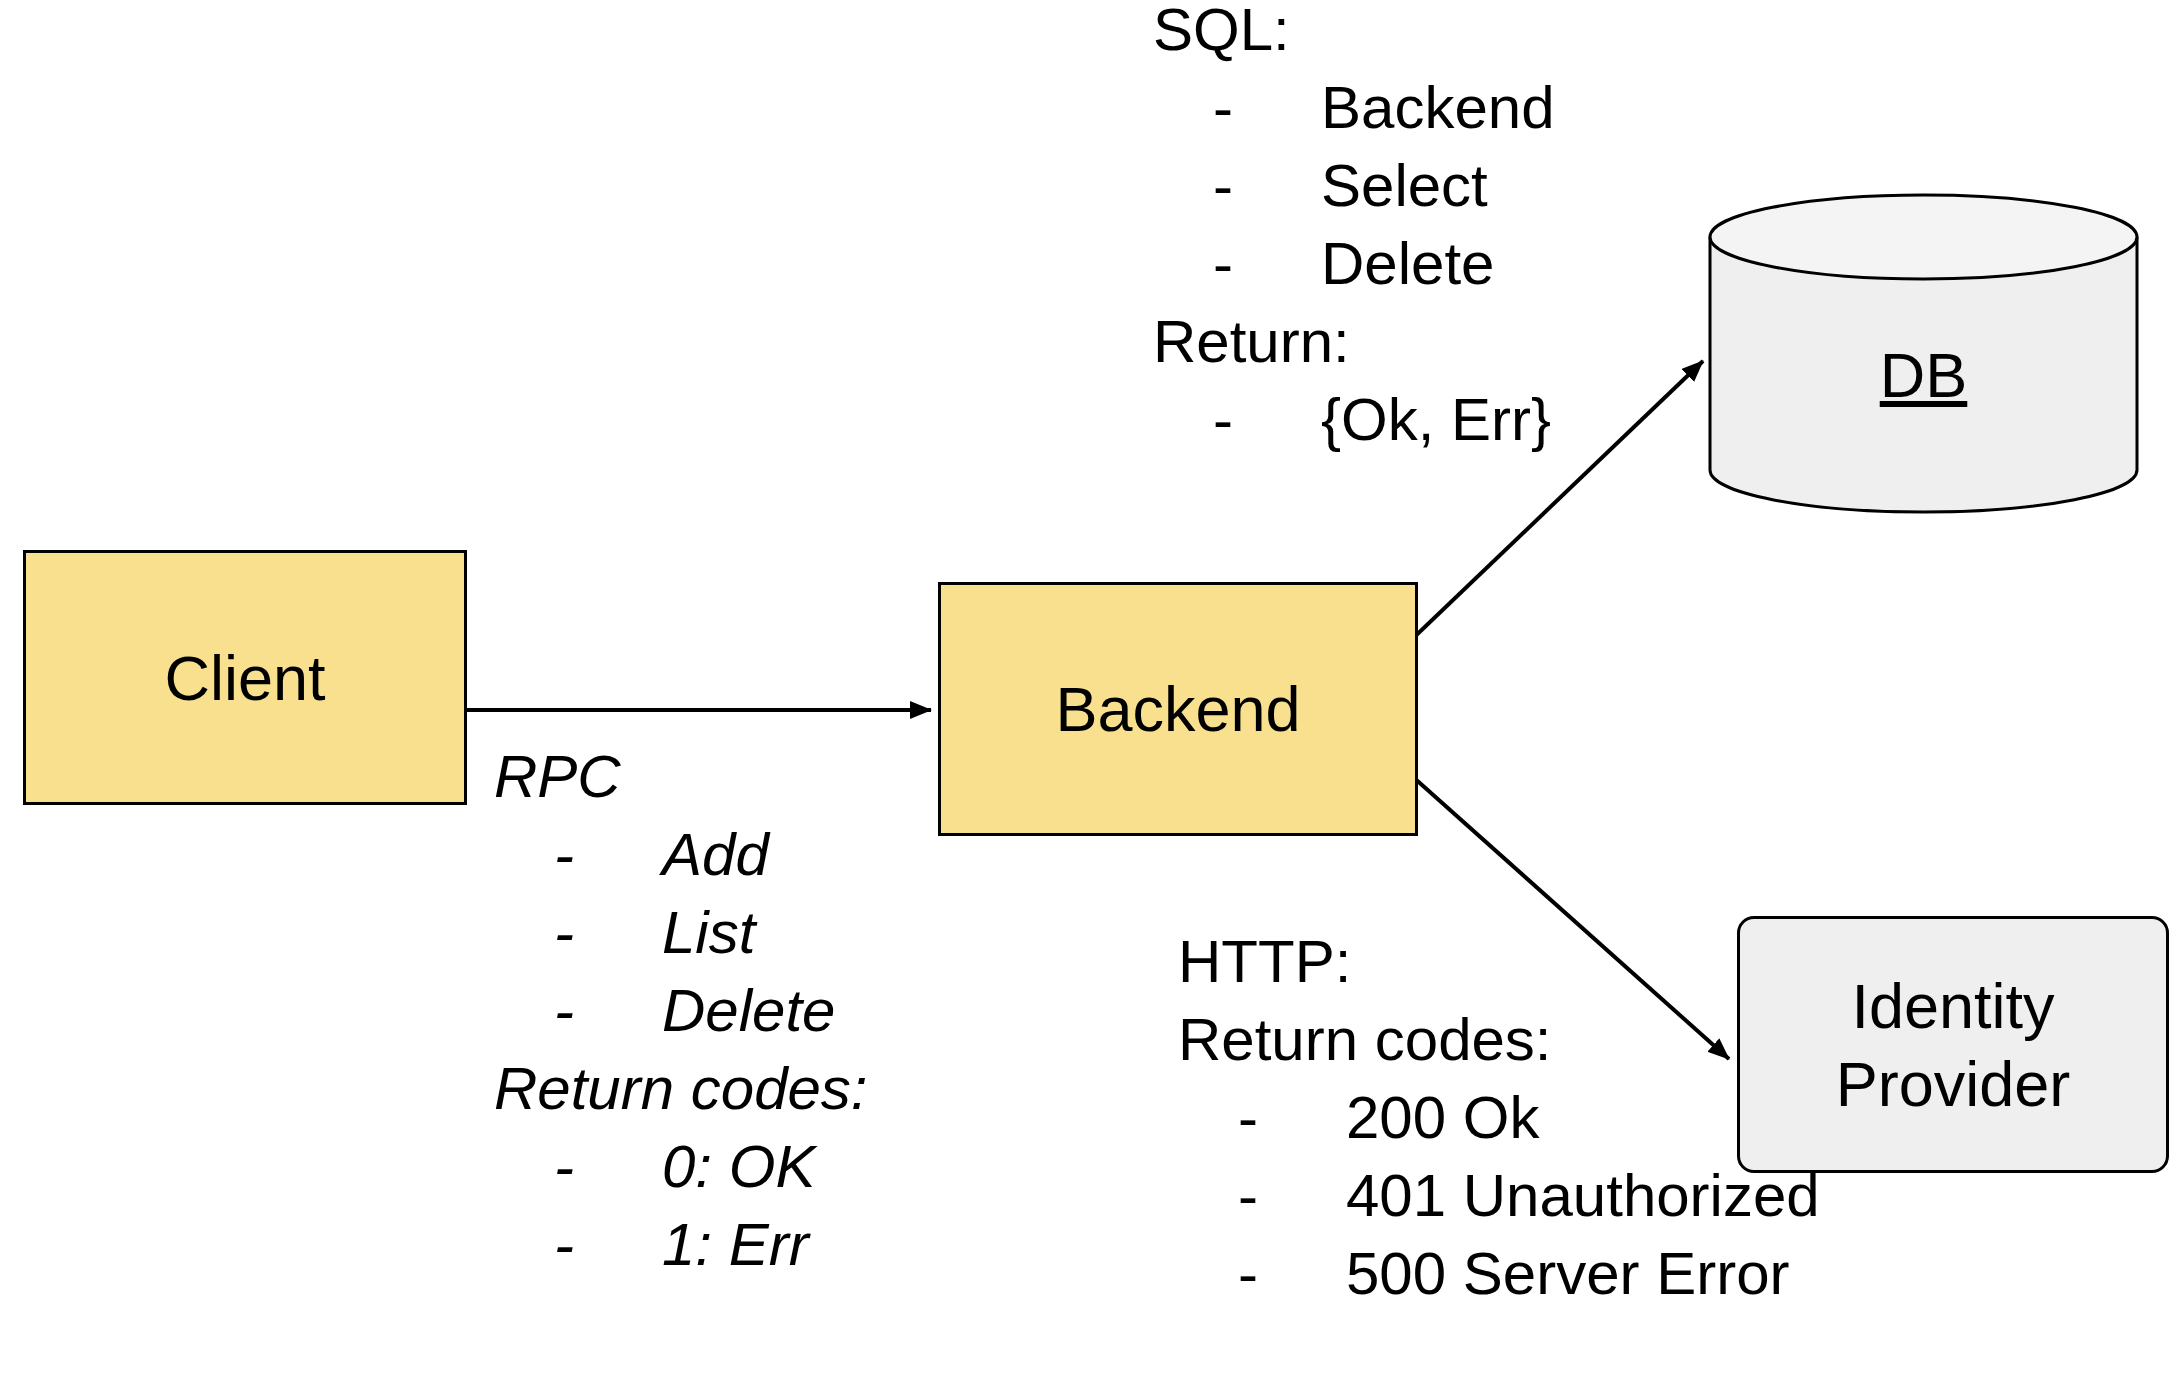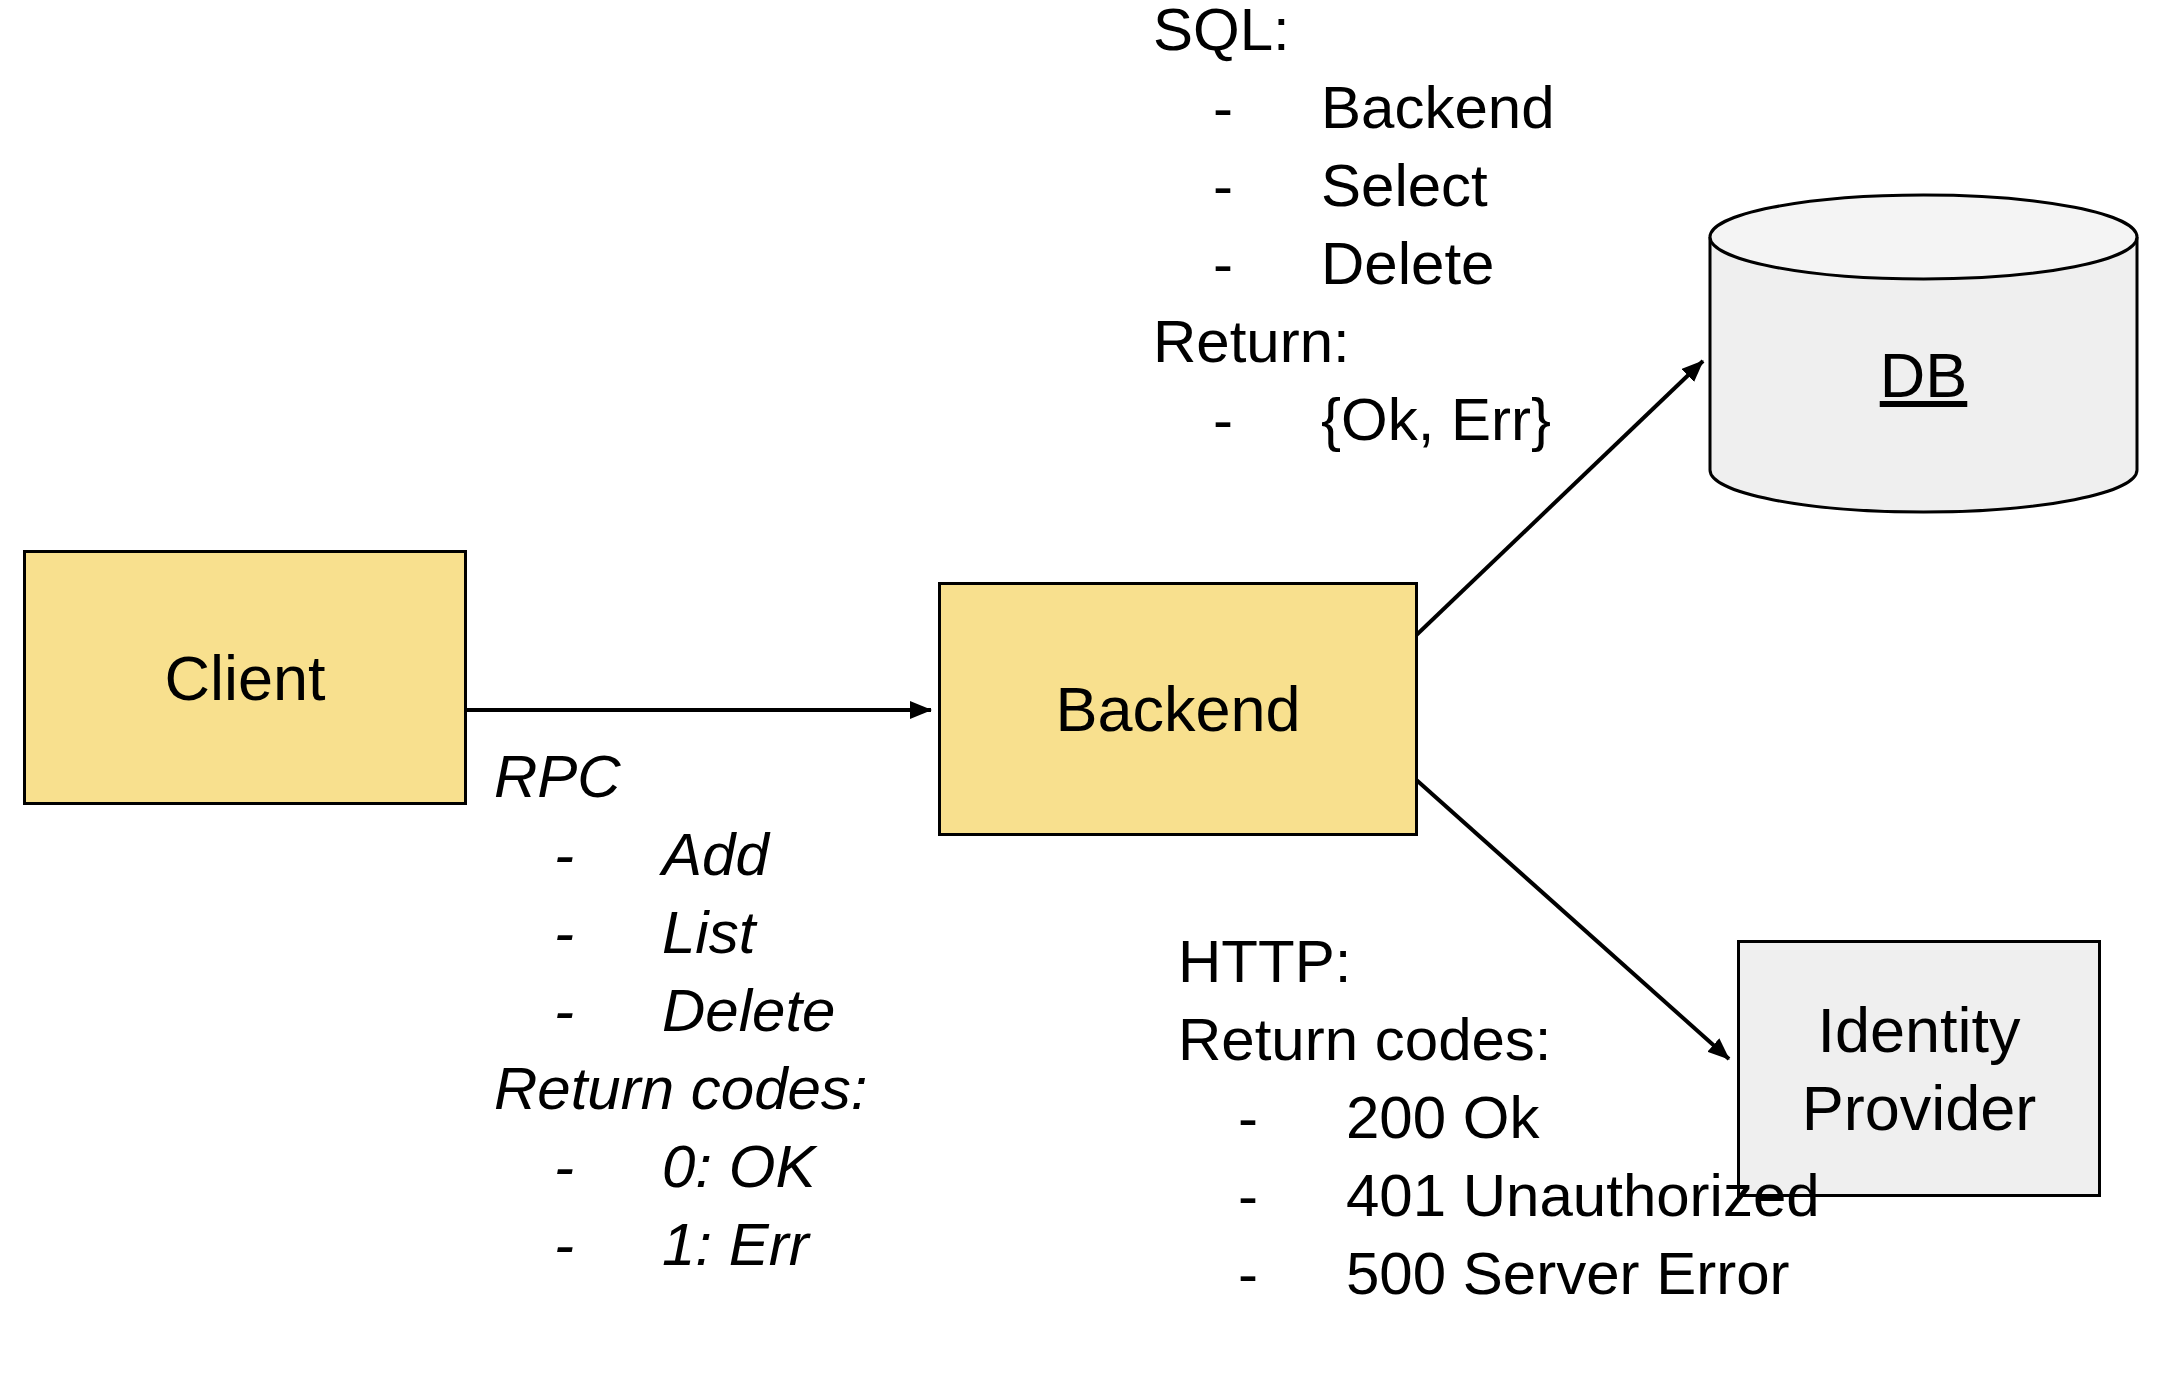--- a/index.html
+++ b/index.html
@@ -25,21 +25,21 @@
     border: 3px solid #000000;
     display: flex;
     align-items: center;
     justify-content: center;
     text-align: center;
     font-size: 63px;
     line-height: 78px;
   }
   .node-client  { left: 23px;   top: 550px; width: 444px; height: 255px; }
   .node-backend { left: 938px;  top: 582px; width: 480px; height: 254px; }
-  .node-idp     { left: 1737px; top: 940px; width: 364px; height: 257px; padding: 0 20px; }
+  .node-idp     { left: 1737px; top: 916px; width: 432px; height: 257px; padding: 0 20px; border-radius: 17px; }
   .db-label {
     position: absolute;
     left: 1710px; top: 237px; width: 427px; height: 275px;
     display: flex; align-items: center; justify-content: center;
     font-size: 63px;
     text-decoration: underline;
   }
   .ann {
     position: absolute;
     font-size: 60px;

